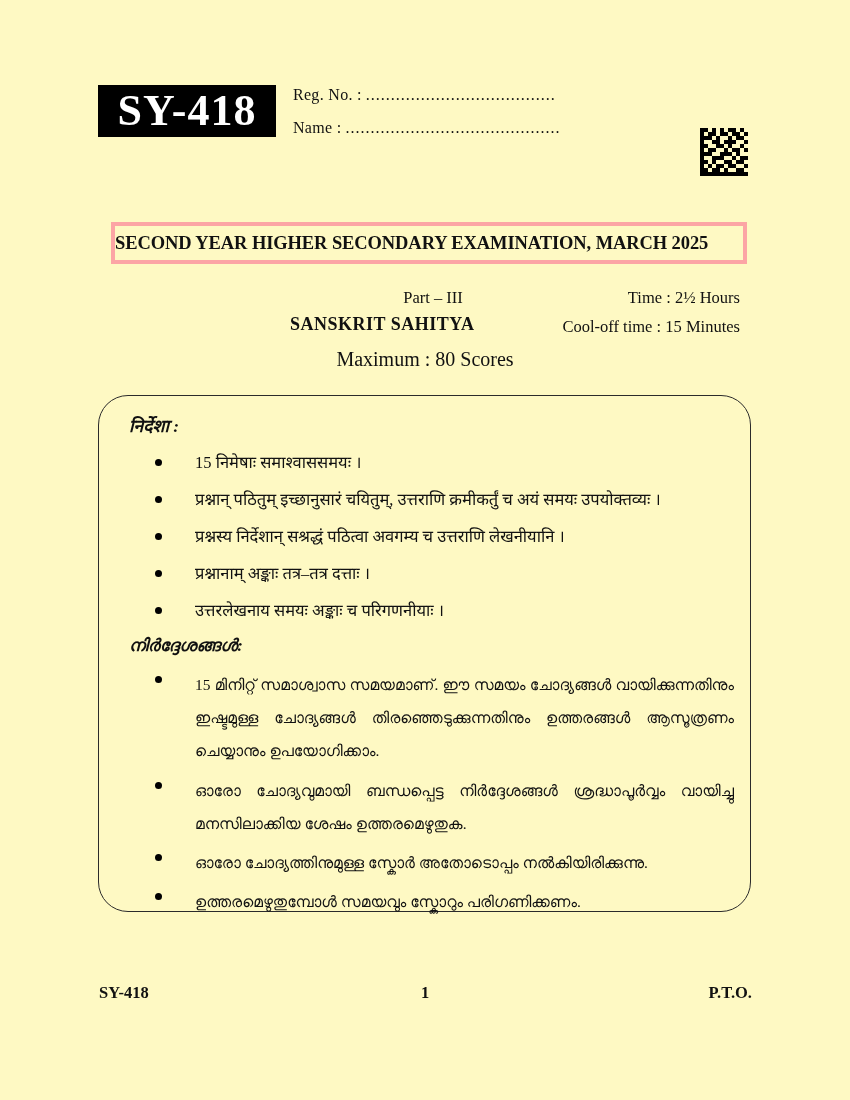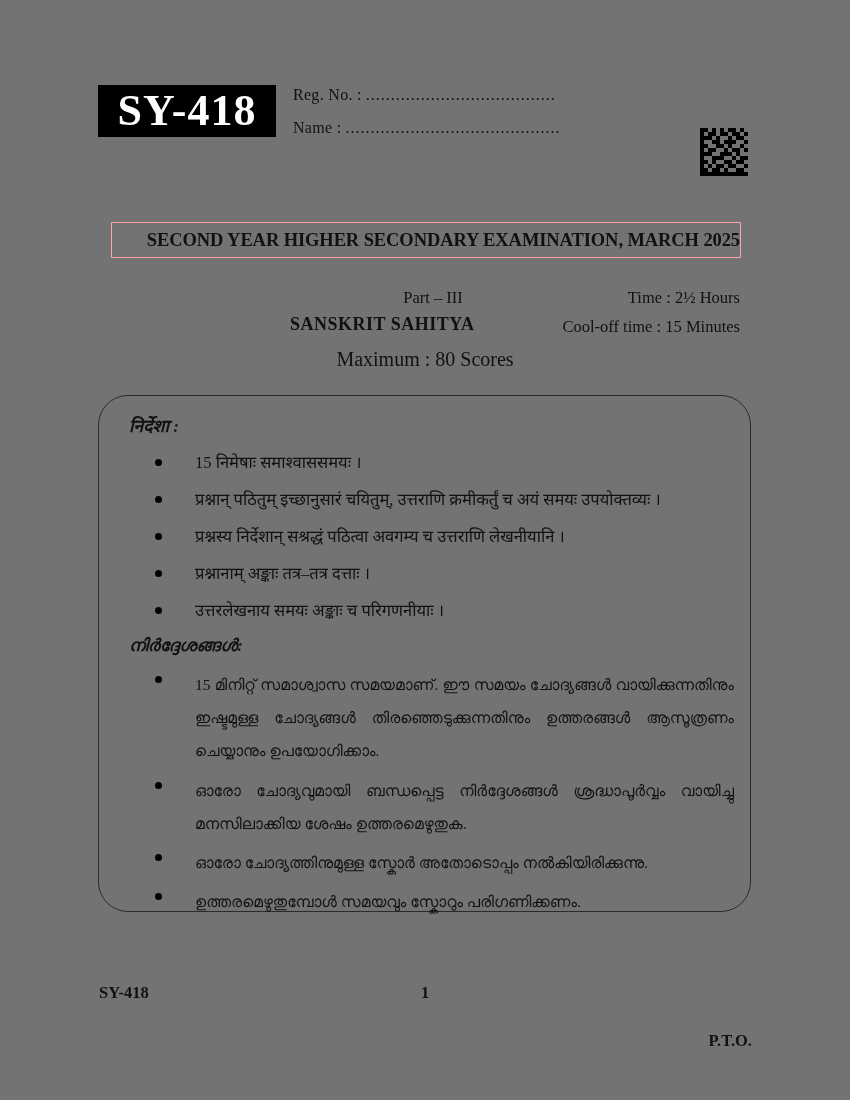--- a/index.html
+++ b/index.html
@@ -1,16 +1,16 @@
 <!DOCTYPE html>
 <html><head>
 <meta charset="utf-8">
 <style>
   html,body{margin:0;padding:0;background:#ffffff;}
-  .page{position:relative;width:850px;height:1100px;background:#737373;overflow:hidden;
+  .page{position:relative;width:850px;height:1100px;background:#fef9c3;overflow:hidden;
         font-family:"Liberation Serif", serif;color:#111;}
 
   
   .code-box{position:absolute;left:98px;top:85px;width:178px;height:52px;background:#000;
             display:flex;align-items:center;justify-content:center;}
   .code-box span{color:#fff;font-weight:bold;font-size:44px;letter-spacing:1px;line-height:1;}
 
   
   .fill-line{position:absolute;left:293px;font-size:16px;white-space:nowrap;color:#111;}
   .fill-line .lbl{letter-spacing:0.3px;}
@@ -19,21 +19,21 @@
   .name{top:119px;}
 
   
   .barcode{position:absolute;left:700px;top:128px;display:grid;
            grid-template-columns:repeat(12,4px);grid-auto-rows:4px;}
   .bc-cell{width:4px;height:4px;}
   .bc-cell.on{background:#000;}
 
   
   .title-box{position:absolute;left:111px;top:222px;width:628px;height:34px;
-             border:1px solid #fca5a5;display:flex;align-items:center;justify-content:flex-end;}
+             border:4px solid #fca5a5;display:flex;align-items:center;justify-content:flex-start;}
   .title-box span{font-weight:bold;font-size:18.5px;letter-spacing:-0.1px;white-space:nowrap;}
 
   
   .meta{position:absolute;font-size:16.5px;white-space:nowrap;}
   .part-label{top:288px;left:340px;width:186px;text-align:center;}
   .time-label{top:288px;right:110px;text-align:right;}
   .subject-label{top:314px;left:290px;width:286px;font-weight:bold;font-size:18px;letter-spacing:0.5px;}
   .cooloff-label{top:317px;right:110px;text-align:right;}
   .maximum-label{top:348px;left:330px;width:190px;text-align:center;font-size:20px;}
 
@@ -45,21 +45,21 @@
   .inst-list{margin:0;padding:0;list-style:none;}
   .inst-item{display:flex;gap:33px;margin:0 0 13px 28px;}
   .inst-item .bullet{flex:none;width:7px;height:7px;border-radius:50%;background:#000;margin-top:8px;}
   .inst-text{font-size:16.5px;line-height:1.45;text-align:justify;}
   .inst-item.ml .inst-text{font-size:15.5px;line-height:2.15;}
   .inst-item.ml{margin-bottom:6px;}
 
   
   .footer-code{position:absolute;left:99px;top:983px;font-weight:bold;font-size:16.5px;}
   .footer-page{position:absolute;left:0;top:983px;width:850px;text-align:center;font-weight:bold;font-size:16.5px;}
-  .footer-pto{position:absolute;right:98px;top:1031px;font-weight:bold;font-size:16.5px;}
+  .footer-pto{position:absolute;right:98px;top:983px;font-weight:bold;font-size:16.5px;}
 </style>
 </head>
 <body>
 
 <div class="page">
 
   <div class="code-box">
     <span>SY-418</span>
   </div>
 

